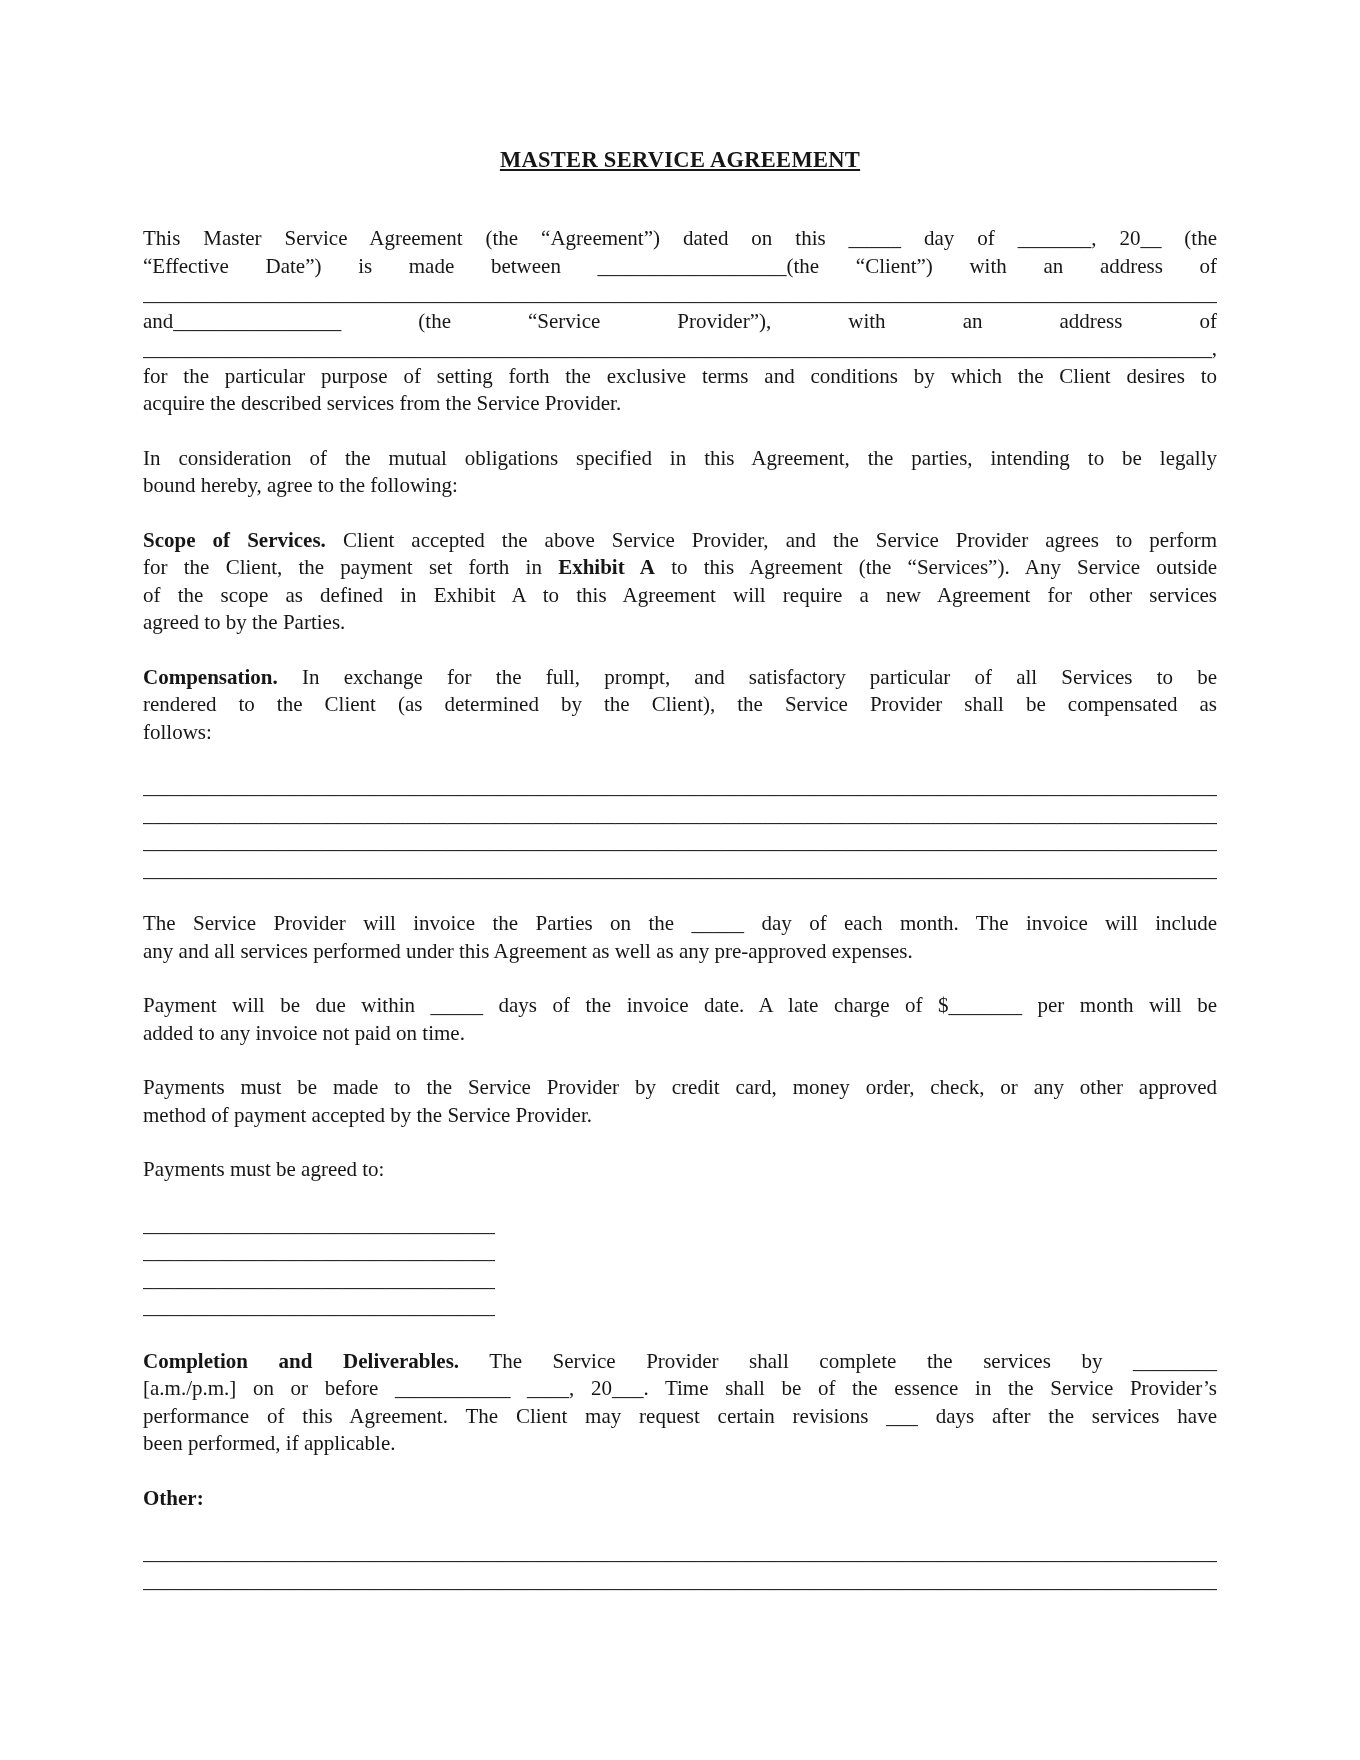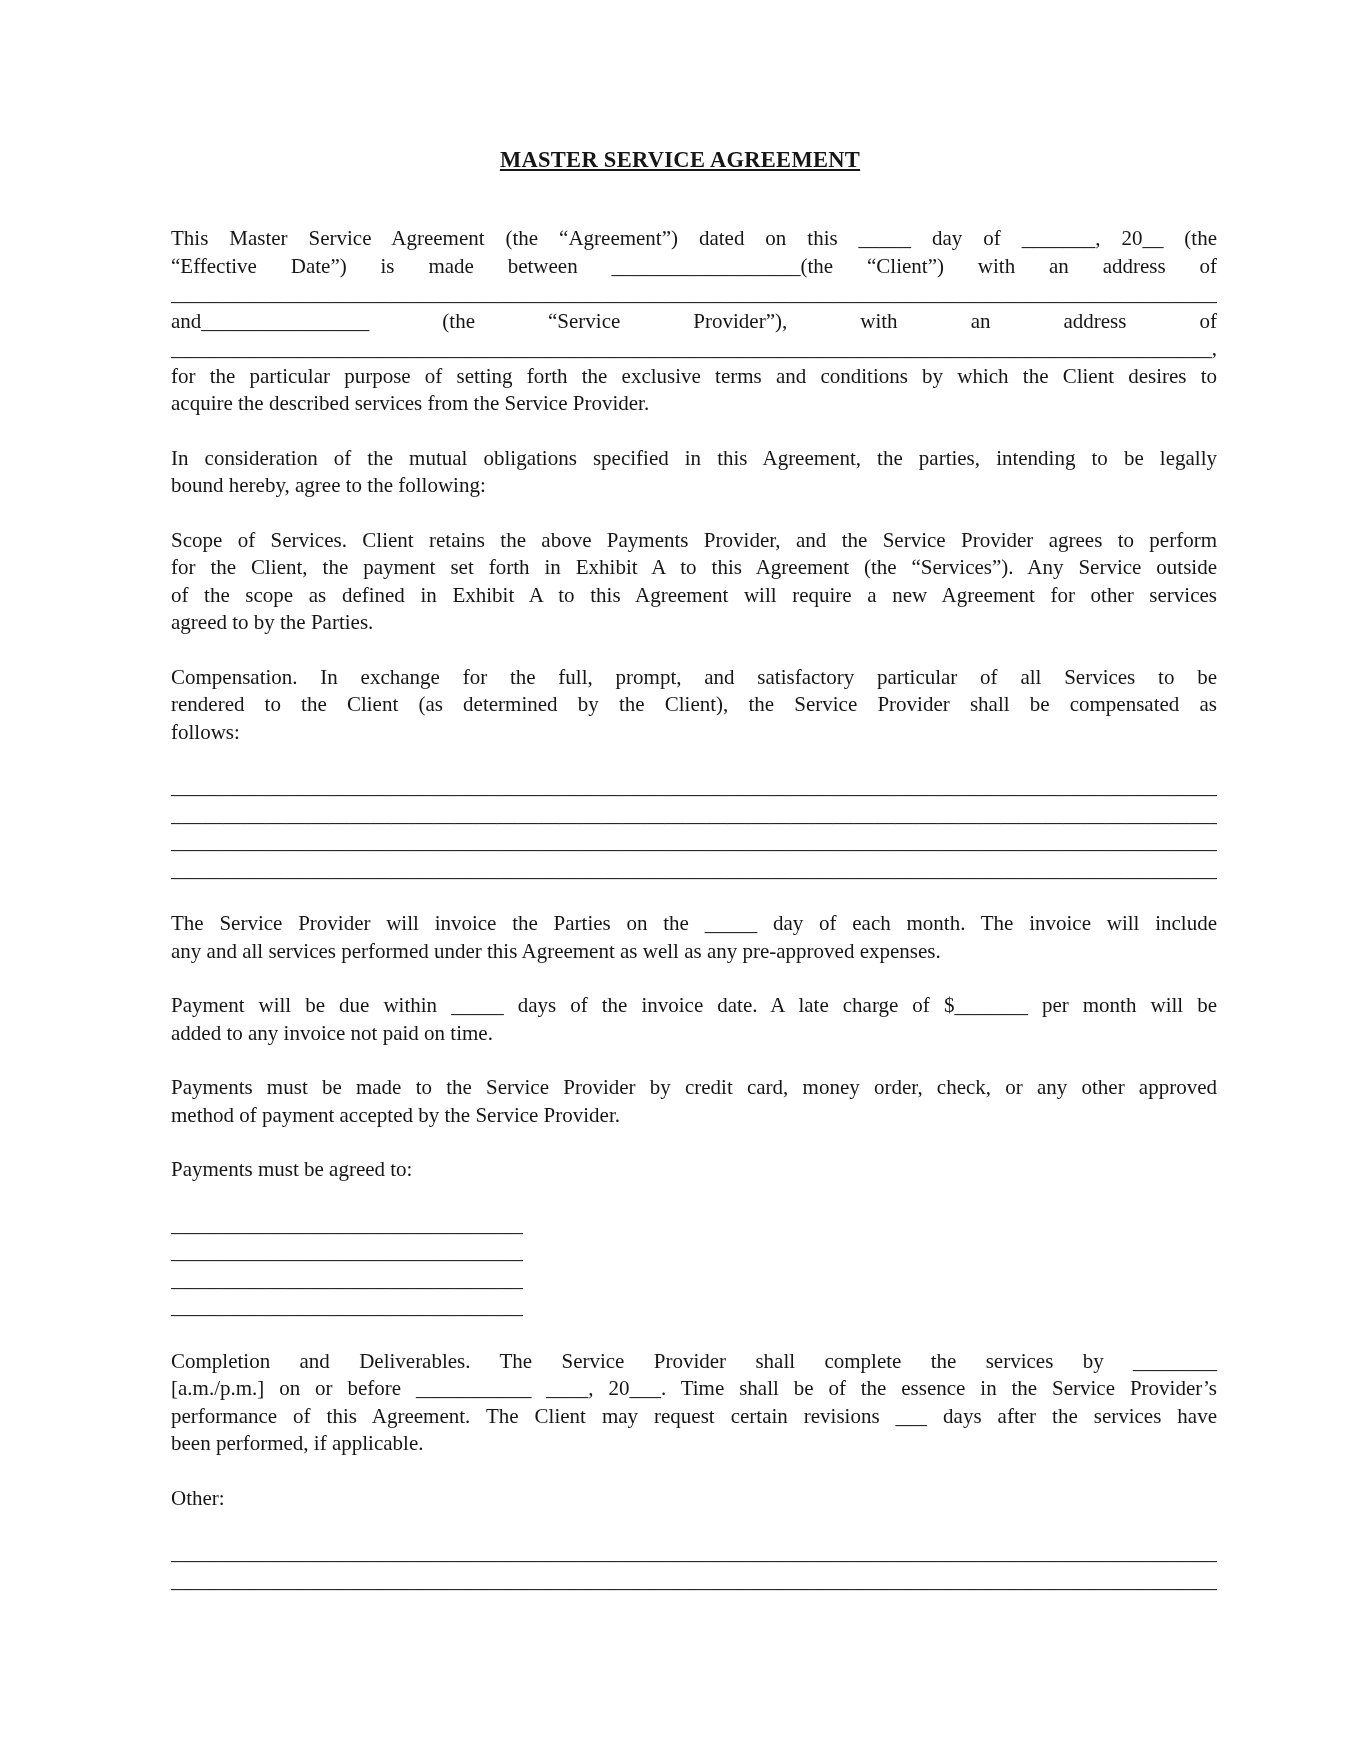--- a/index.html
+++ b/index.html
@@ -19,26 +19,26 @@
   }
   .doc-title {
     text-align: center;
     font-weight: bold;
     font-size: 22.5px;
     line-height: 30px;
     text-decoration: underline;
     letter-spacing: 0.3px;
     margin-bottom: 50px;
   }
-  .para { margin-top: 27px; margin-left: 28px; }
+  .para { margin-top: 27px; }
   .para.first { margin-top: 0; }
   .line { min-height: 27.5px; }
   .line.just { text-align: justify; text-align-last: justify; }
   .line.left { text-align: right; text-align-last: left; }
-  .bold { font-weight: normal; }
+  .bold { font-weight: bold; }
   .line.rule { display: flex; }
   .line.rule .bar {
     flex: 1 1 auto;
     overflow: hidden;
     white-space: nowrap;
   }
   .line.rule.short .bar {
     flex: 0 0 auto;
     width: 352px;
   }
@@ -62,21 +62,21 @@
           <span class="sfx">,</span>
         </div>
         <div class="line just"><span>for the particular purpose of setting forth the exclusive terms and conditions by which the Client desires to</span></div>
         <div class="line left"><span>acquire the described services from the Service Provider.</span></div>
       </div>
       <div class="para">
         <div class="line just"><span>In consideration of the mutual obligations specified in this Agreement, the parties, intending to be legally</span></div>
         <div class="line left"><span>bound hereby, agree to the following:</span></div>
       </div>
       <div class="para">
-        <div class="line just"><span class="bold">Scope of Services.</span><span> Client retains the above Payments Provider, and the Service Provider agrees to perform</span></div>
+        <div class="line just"><span class="bold">Scope of Services.</span><span> Client accepted the above Service Provider, and the Service Provider agrees to perform</span></div>
         <div class="line just"><span>for the Client, the payment set forth in </span><span class="bold">Exhibit A</span><span> to this Agreement (the “Services”). Any Service outside</span></div>
         <div class="line just"><span>of the scope as defined in Exhibit A to this Agreement will require a new Agreement for other services</span></div>
         <div class="line left"><span>agreed to by the Parties.</span></div>
       </div>
       <div class="para">
         <div class="line just"><span class="bold">Compensation.</span><span> In exchange for the full, prompt, and satisfactory particular of all Services to be</span></div>
         <div class="line just"><span>rendered to the Client (as determined by the Client), the Service Provider shall be compensated as</span></div>
         <div class="line left"><span>follows:</span></div>
       </div>
       <div class="para">

